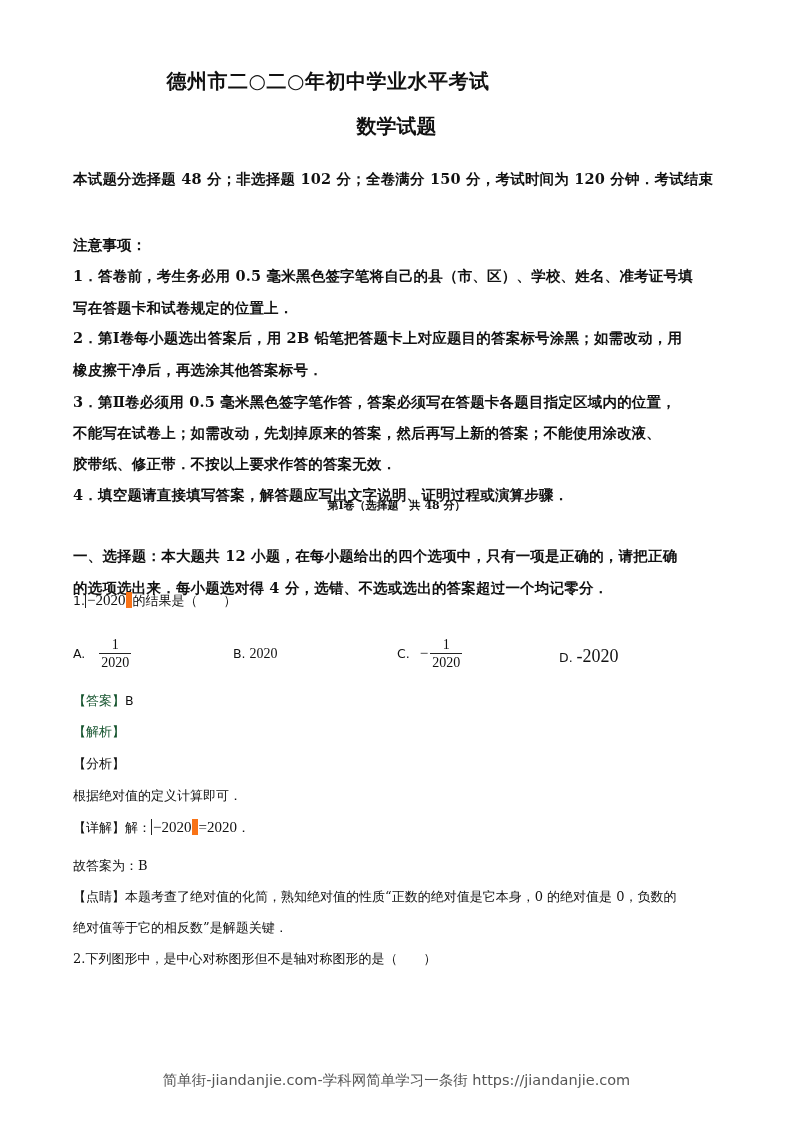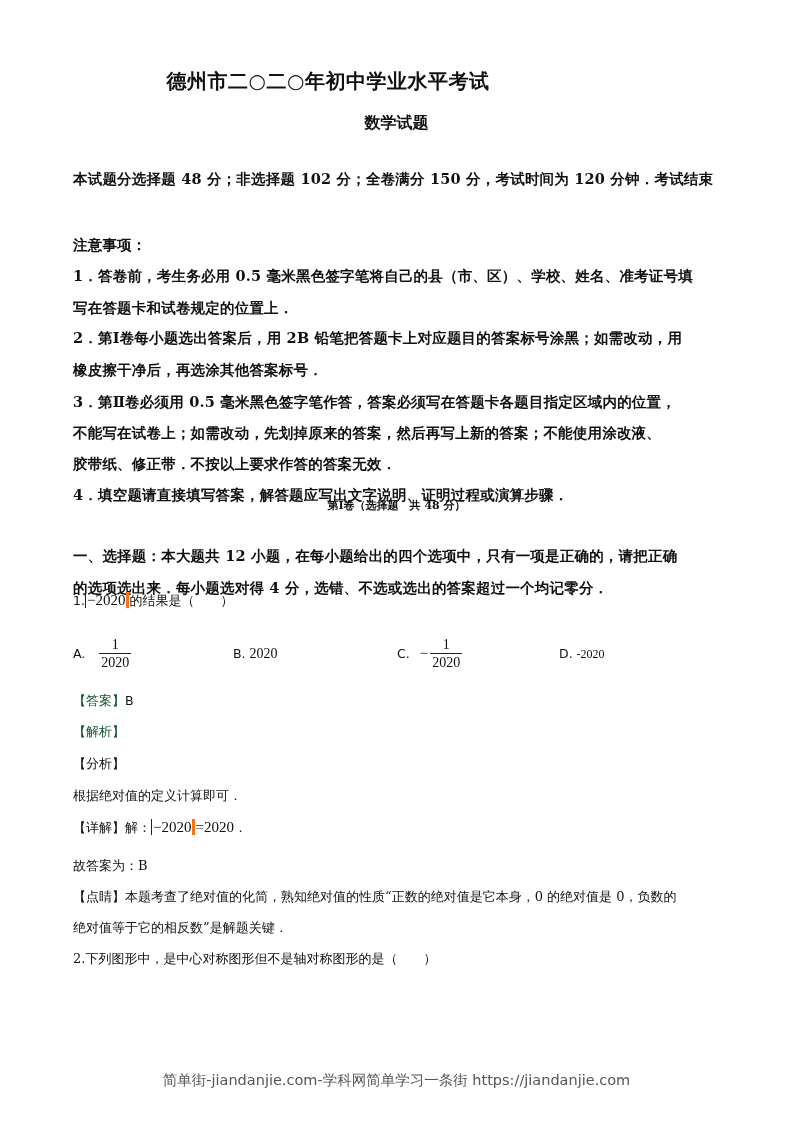--- a/index.html
+++ b/index.html
@@ -1,32 +1,32 @@
 <!DOCTYPE html>
 <html><head>
 <meta charset="utf-8">
 <style>
   html, body { margin: 0; padding: 0; background: #ffffff; }
   body { width: 793px; height: 1122px; position: relative; overflow: hidden;
          font-family: "DejaVu Serif", "Liberation Serif", serif; color: #111; }
   .page { position: absolute; left: 0; top: 0; width: 793px; height: 1122px; }
   .abs { position: absolute; white-space: nowrap; }
   .title { left: 0; width: 656px; text-align: center; top: 68px; font-size: 20px; font-weight: bold; letter-spacing: 0.5px; }
-  .subtitle { left: 0; width: 793px; text-align: center; top: 113px; font-size: 16px; font-weight: bold; }
+  .subtitle { left: 0; width: 793px; text-align: center; top: 113px; font-size: 20px; font-weight: bold; }
   .bold-line { left: 73px; font-size: 14.5px; font-weight: bold; letter-spacing: 0.2px; margin-top: 18px; }
   .center-bold { left: 0; width: 793px; text-align: center; font-size: 11px; font-weight: bold; }
   .normal { left: 73px; font-size: 13px; }
   .opt { font-size: 12.5px; font-family: "DejaVu Sans", "Liberation Sans", sans-serif; }
   .frac { display: inline-flex; flex-direction: column; align-items: center; vertical-align: middle;
           font-family: "Liberation Serif", serif; font-size: 14px; margin-left: 10px; }
   .frac .num { padding: 0 2px; line-height: 17px; }
   .frac .bar { width: 100%; border-top: 1px solid #222; }
   .frac .den { padding: 0 2px; line-height: 18px; }
   .abs-val { font-family: "Liberation Serif", serif; font-size: 15px;
-             border-left: 1px solid #222; border-right: 3px solid #f97316; padding: 0 1px; }
+             border-left: 1px solid #222; border-right: 6px solid #f97316; padding: 0 1px; }
   .blue { color: #14532d; }
   .math { font-family: "Liberation Serif", serif; font-size: 15px; }
   .footer { left: 0; width: 793px; text-align: center; top: 1071px; font-size: 14.5px; color: #555;
             font-family: "DejaVu Sans", "Liberation Sans", sans-serif; }
 </style>
 </head>
 <body>
 
 <div class="page">
 
@@ -76,21 +76,21 @@
     <span>C.</span>
     <span class="math" style="margin-left:6px;">−</span><span class="frac" style="margin-left:2px">
       <span class="num">1</span>
       <span class="bar"></span>
       <span class="den">2020</span>
     </span>
   </div>
 
   <div class="abs opt" style="left:559px; top:646px;">
     <span>D.</span>
-    <span class="math" style="font-size:12px">-2020</span>
+    <span class="math" style="font-size:18px">-2020</span>
   </div>
 
   <div class="abs normal" style="top:692px">
     <span class="blue">【答案】</span><span class="opt">B</span>
   </div>
 
   <div class="abs normal blue" style="top:723px">【解析】</div>
 
   <div class="abs normal" style="top:755px">【分析】</div>
 

